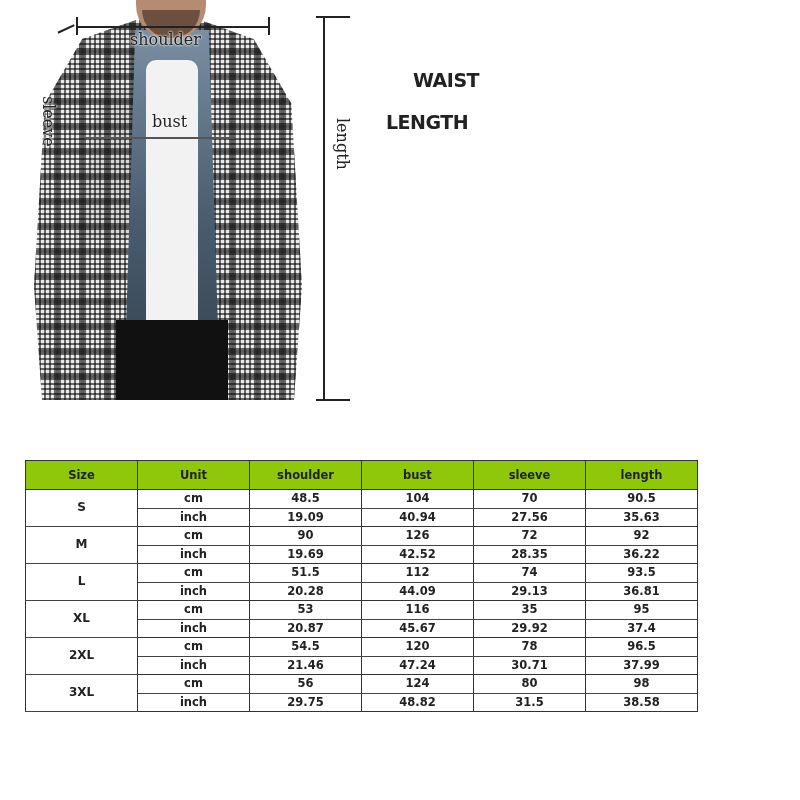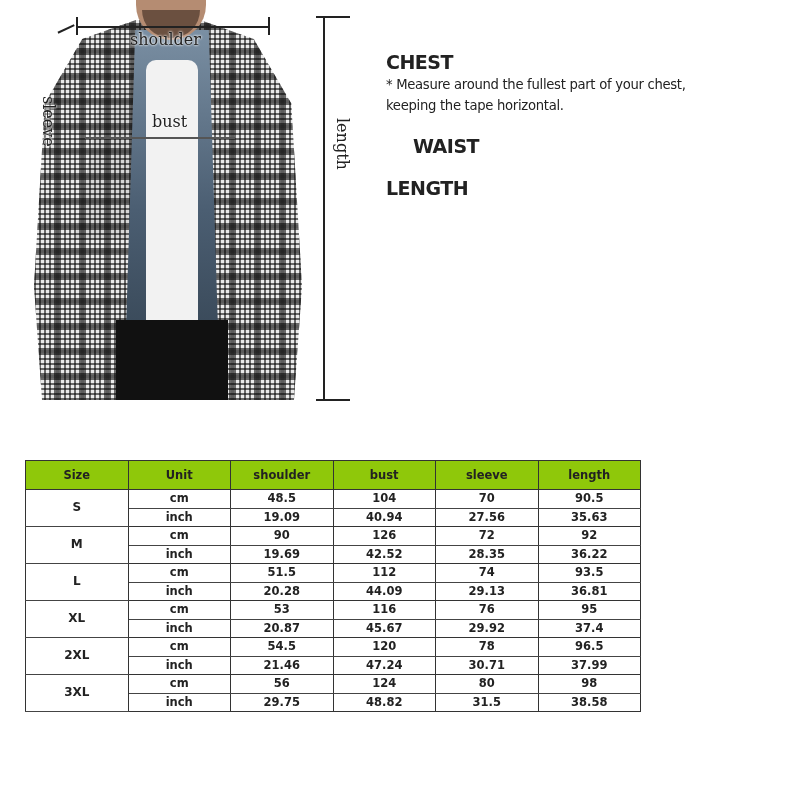--- a/index.html
+++ b/index.html
@@ -27,21 +27,21 @@
   .measure-line { position:absolute; background:#222; }
   .measure-label { position:absolute; font-family:"DejaVu Serif", serif; color:#222; font-size:16px; text-shadow:0 0 2px #fff, 0 0 3px #fff; }
 
   
   .instructions { position:absolute; left:386px; top:50px; width:400px; color:#222; font-family:"DejaVu Sans", sans-serif; }
   .sec-title { font-size:19px; letter-spacing:-0.5px; margin:0; line-height:24px; }
   .sec-text { font-size:13.2px; line-height:21px; margin:0; letter-spacing:-0.3px; white-space:pre-line; }
   .sec { margin-bottom:14px; }
 
   
-  .size-table { position:absolute; left:25px; top:460px; width:616px; border-collapse:collapse; font-family:"DejaVu Sans", sans-serif; font-weight:bold; font-size:11.5px; color:#222; table-layout:fixed; }
+  .size-table { position:absolute; left:25px; top:460px; width:673px; border-collapse:collapse; font-family:"DejaVu Sans", sans-serif; font-weight:bold; font-size:11.5px; color:#222; table-layout:fixed; }
   .size-table th, .size-table td { border:1.5px solid #333; text-align:center; padding:0; }
   .size-table th { background:#8fc80a; height:28px; font-size:11.5px; }
   .size-table td { height:17.5px; line-height:17.5px; background:#fff; }
   .size-table td.size-cell { font-size:12px; }
   .size-table tr.cm-row td { border-bottom:1px solid #444; }
 </style>
 </head>
 <body>
 
 <div class="photo">
@@ -72,25 +72,20 @@
 </div>
 
 <div>
   <div class="measure-line" style="left:316px; top:16px; width:34px; height:1.5px;"></div>
   <div class="measure-line" style="left:323px; top:16px; width:1.5px; height:384px;"></div>
   <div class="measure-line" style="left:316px; top:399px; width:34px; height:1.5px;"></div>
   <div class="measure-label" style="left:352px; top:118px; transform:rotate(90deg); transform-origin:left top;">length</div>
 </div>
 
 <div class="instructions">
-  <div class="sec">
-    <h2 class="sec-title">CHEST</h2>
-    <p class="sec-text">* Measure around the fullest part of your chest,
-keeping the tape horizontal.</p>
-  </div>
   <div class="sec" style="margin-top:18px;margin-left:27px;">
     <h2 class="sec-title">WAIST</h2>
   </div>
   <div class="sec" style="margin-top:18px;">
     <h2 class="sec-title">LENGTH</h2>
   </div>
 </div>
 
 <table class="size-table">
   <thead>
@@ -151,21 +146,21 @@
       <td>44.09</td>
       <td>29.13</td>
       <td>36.81</td>
     </tr>
 
     <tr class="cm-row">
       <td class="size-cell" rowspan="2">XL</td>
       <td>cm</td>
       <td>53</td>
       <td>116</td>
-      <td>76</td>
+      <td>35</td>
       <td>95</td>
     </tr>
     <tr>
       <td>inch</td>
       <td>20.87</td>
       <td>45.67</td>
       <td>29.92</td>
       <td>37.4</td>
     </tr>
 

